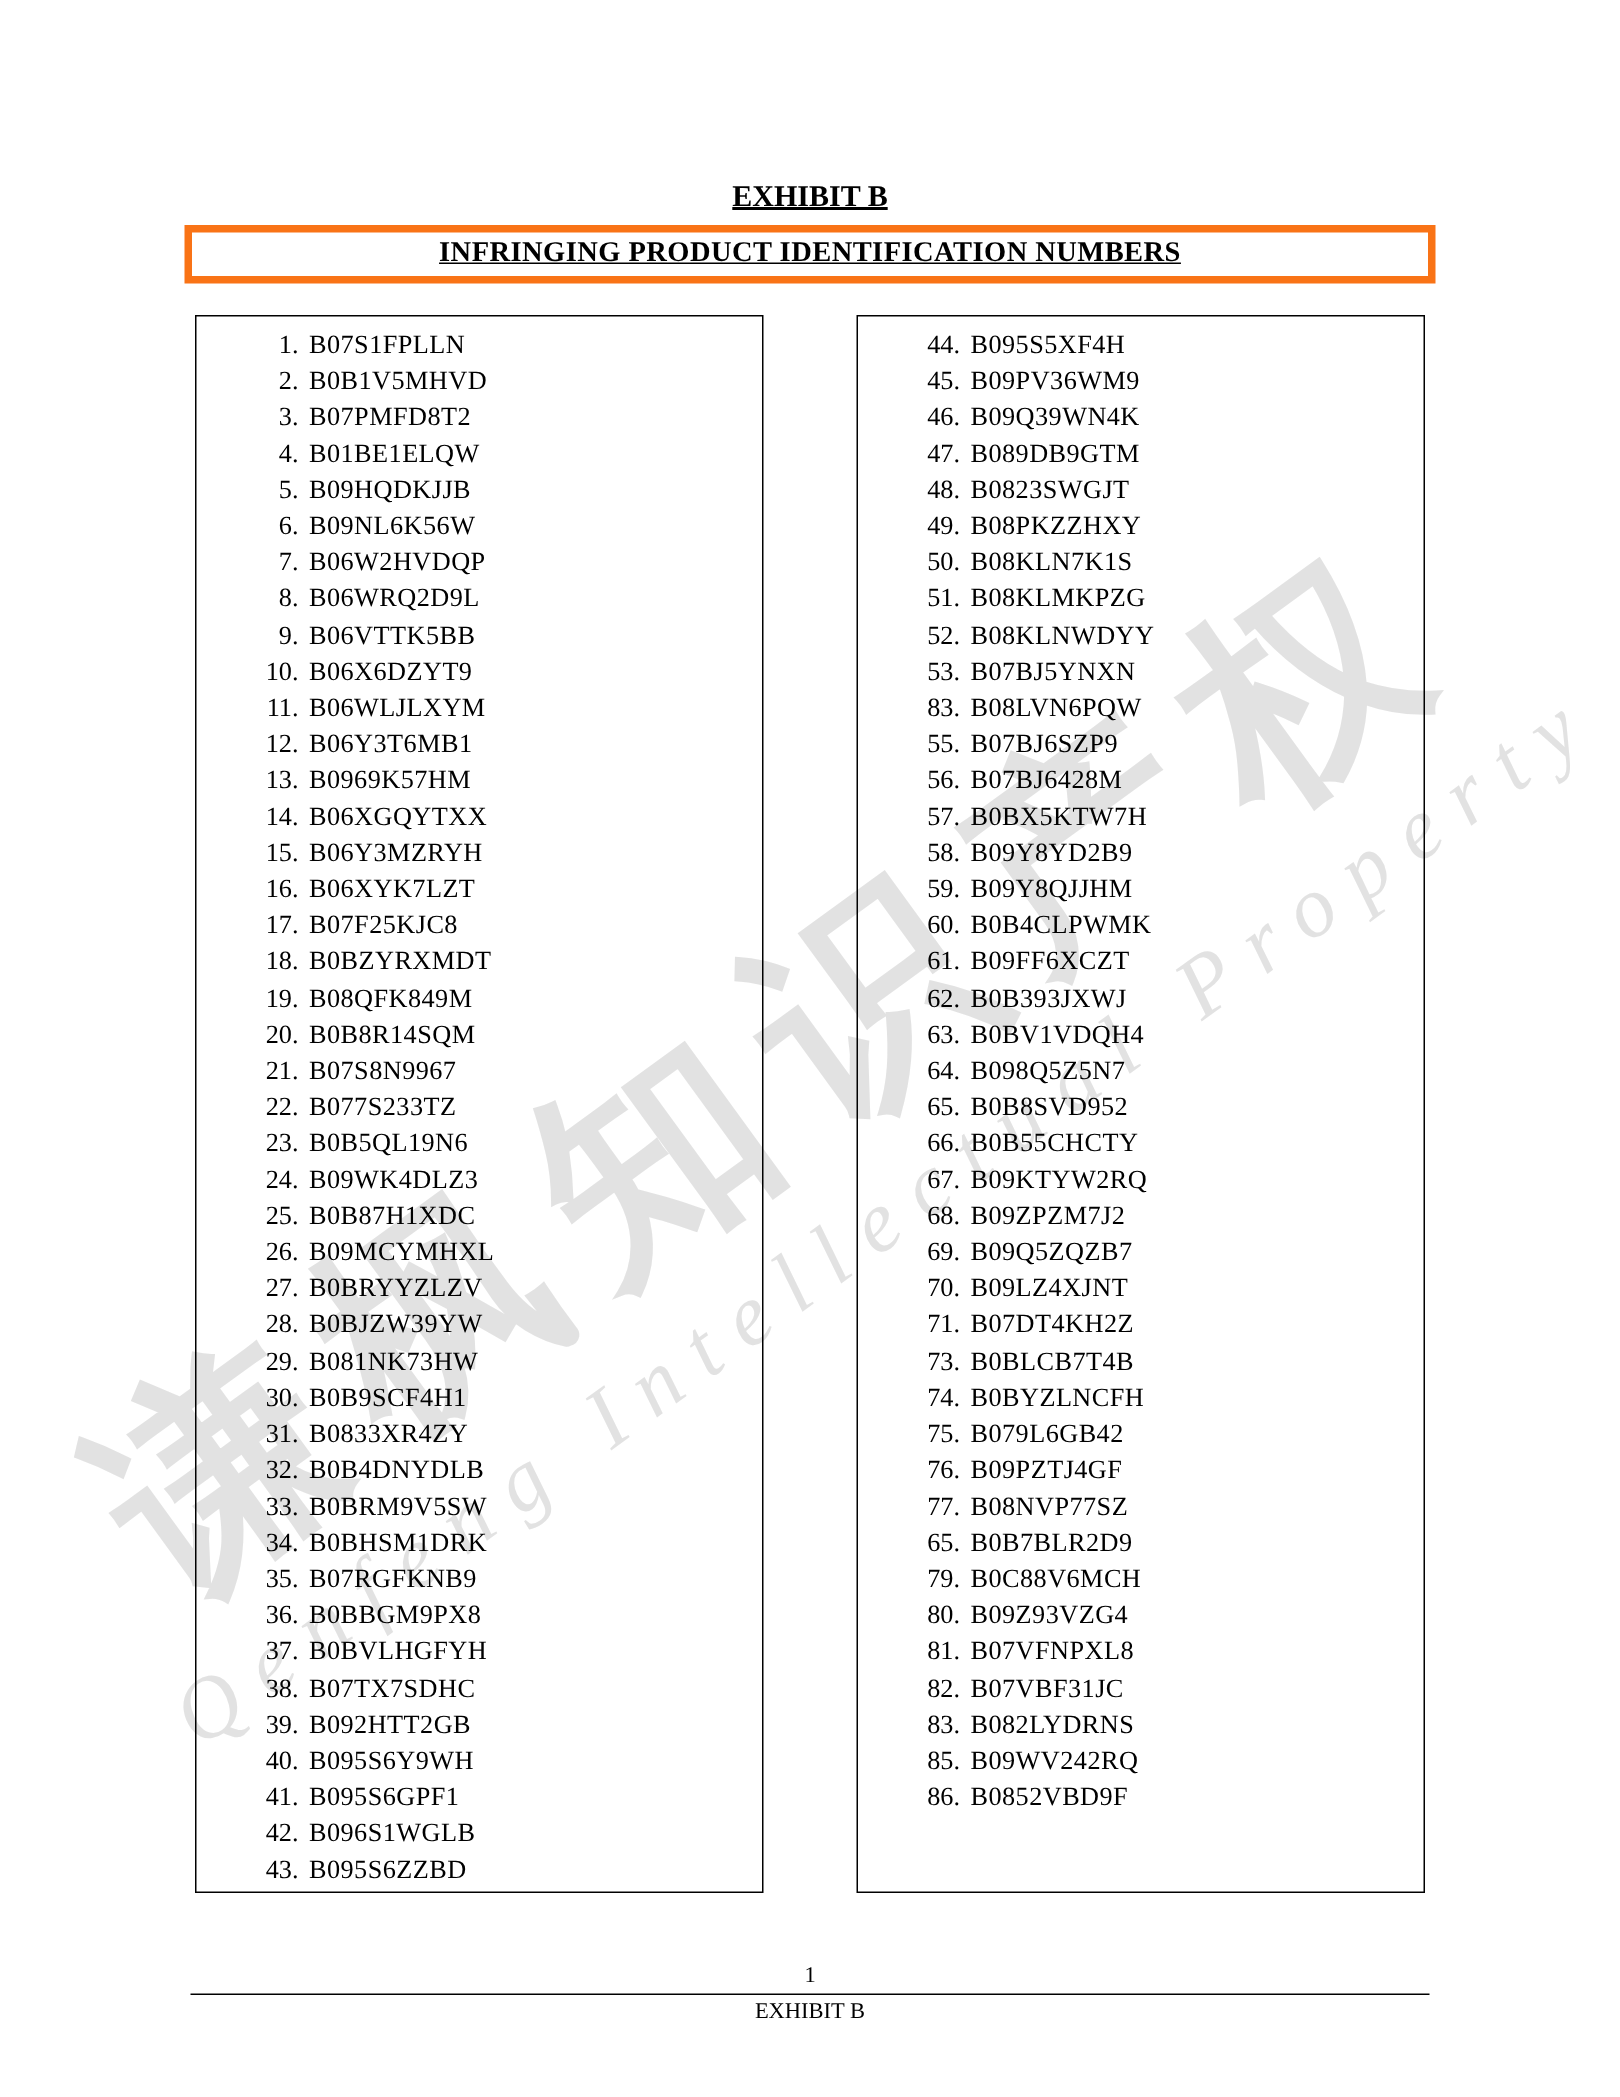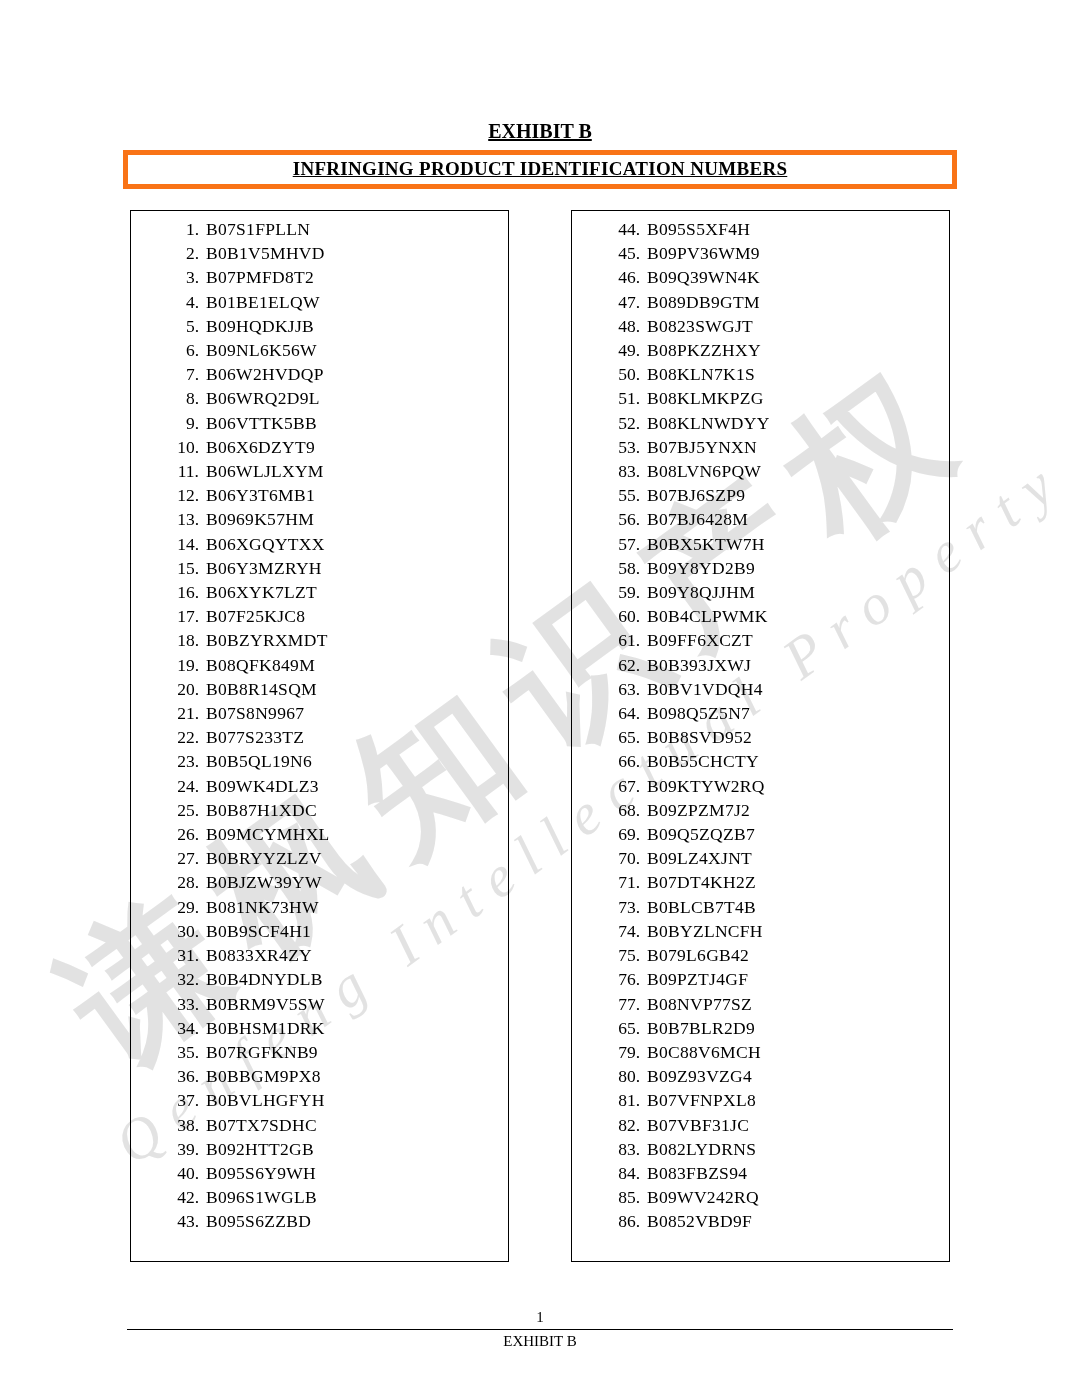--- a/index.html
+++ b/index.html
@@ -297,20 +297,24 @@
         </div>
         <div class="row">
           <span class="num">39.</span>
           <span class="pid">B092HTT2GB</span>
         </div>
         <div class="row">
           <span class="num">40.</span>
           <span class="pid">B095S6Y9WH</span>
         </div>
         <div class="row">
+          <span class="num">41.</span>
+          <span class="pid">B095S6GPF1</span>
+        </div>
+        <div class="row">
           <span class="num">42.</span>
           <span class="pid">B096S1WGLB</span>
         </div>
         <div class="row">
           <span class="num">43.</span>
           <span class="pid">B095S6ZZBD</span>
         </div>
       </div>
     <div class="list-box" id="list-right">
         <div class="row">
@@ -461,24 +465,20 @@
           <span class="num">81.</span>
           <span class="pid">B07VFNPXL8</span>
         </div>
         <div class="row">
           <span class="num">82.</span>
           <span class="pid">B07VBF31JC</span>
         </div>
         <div class="row">
           <span class="num">83.</span>
           <span class="pid">B082LYDRNS</span>
-        </div>
-        <div class="row">
-          <span class="num">84.</span>
-          <span class="pid">B083FBZS94</span>
         </div>
         <div class="row">
           <span class="num">85.</span>
           <span class="pid">B09WV242RQ</span>
         </div>
         <div class="row">
           <span class="num">86.</span>
           <span class="pid">B0852VBD9F</span>
         </div>
       </div>

